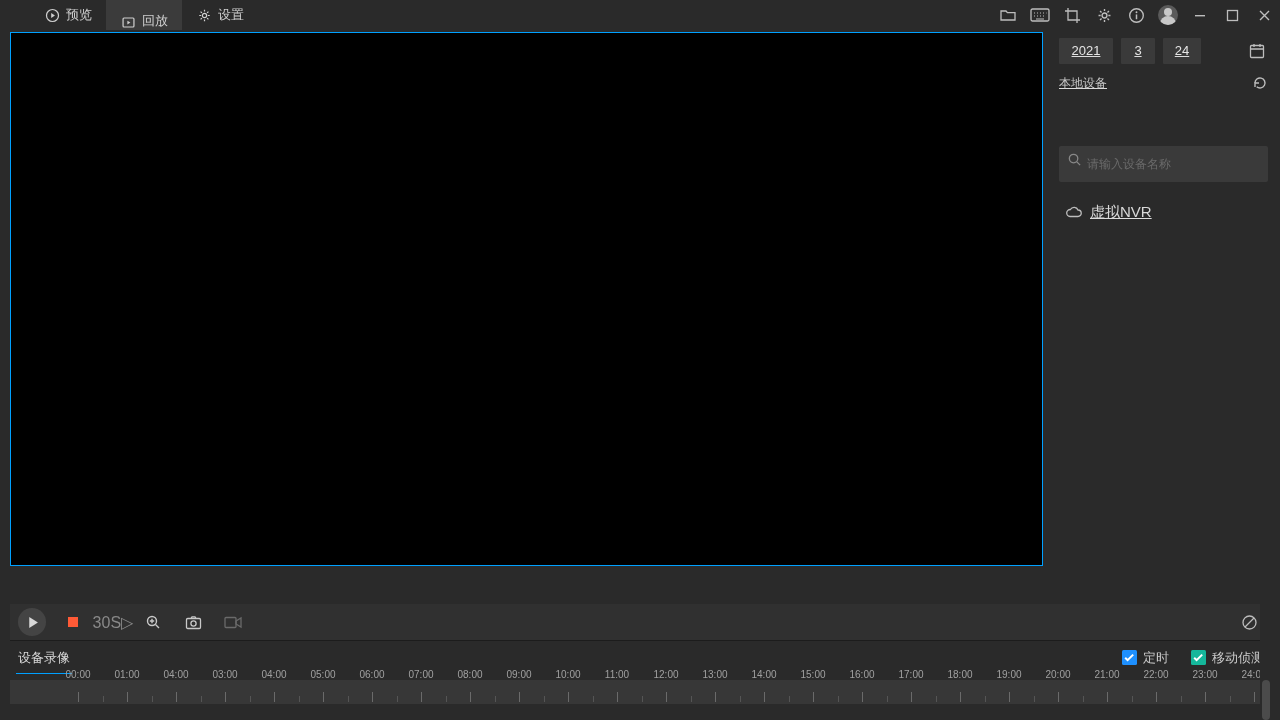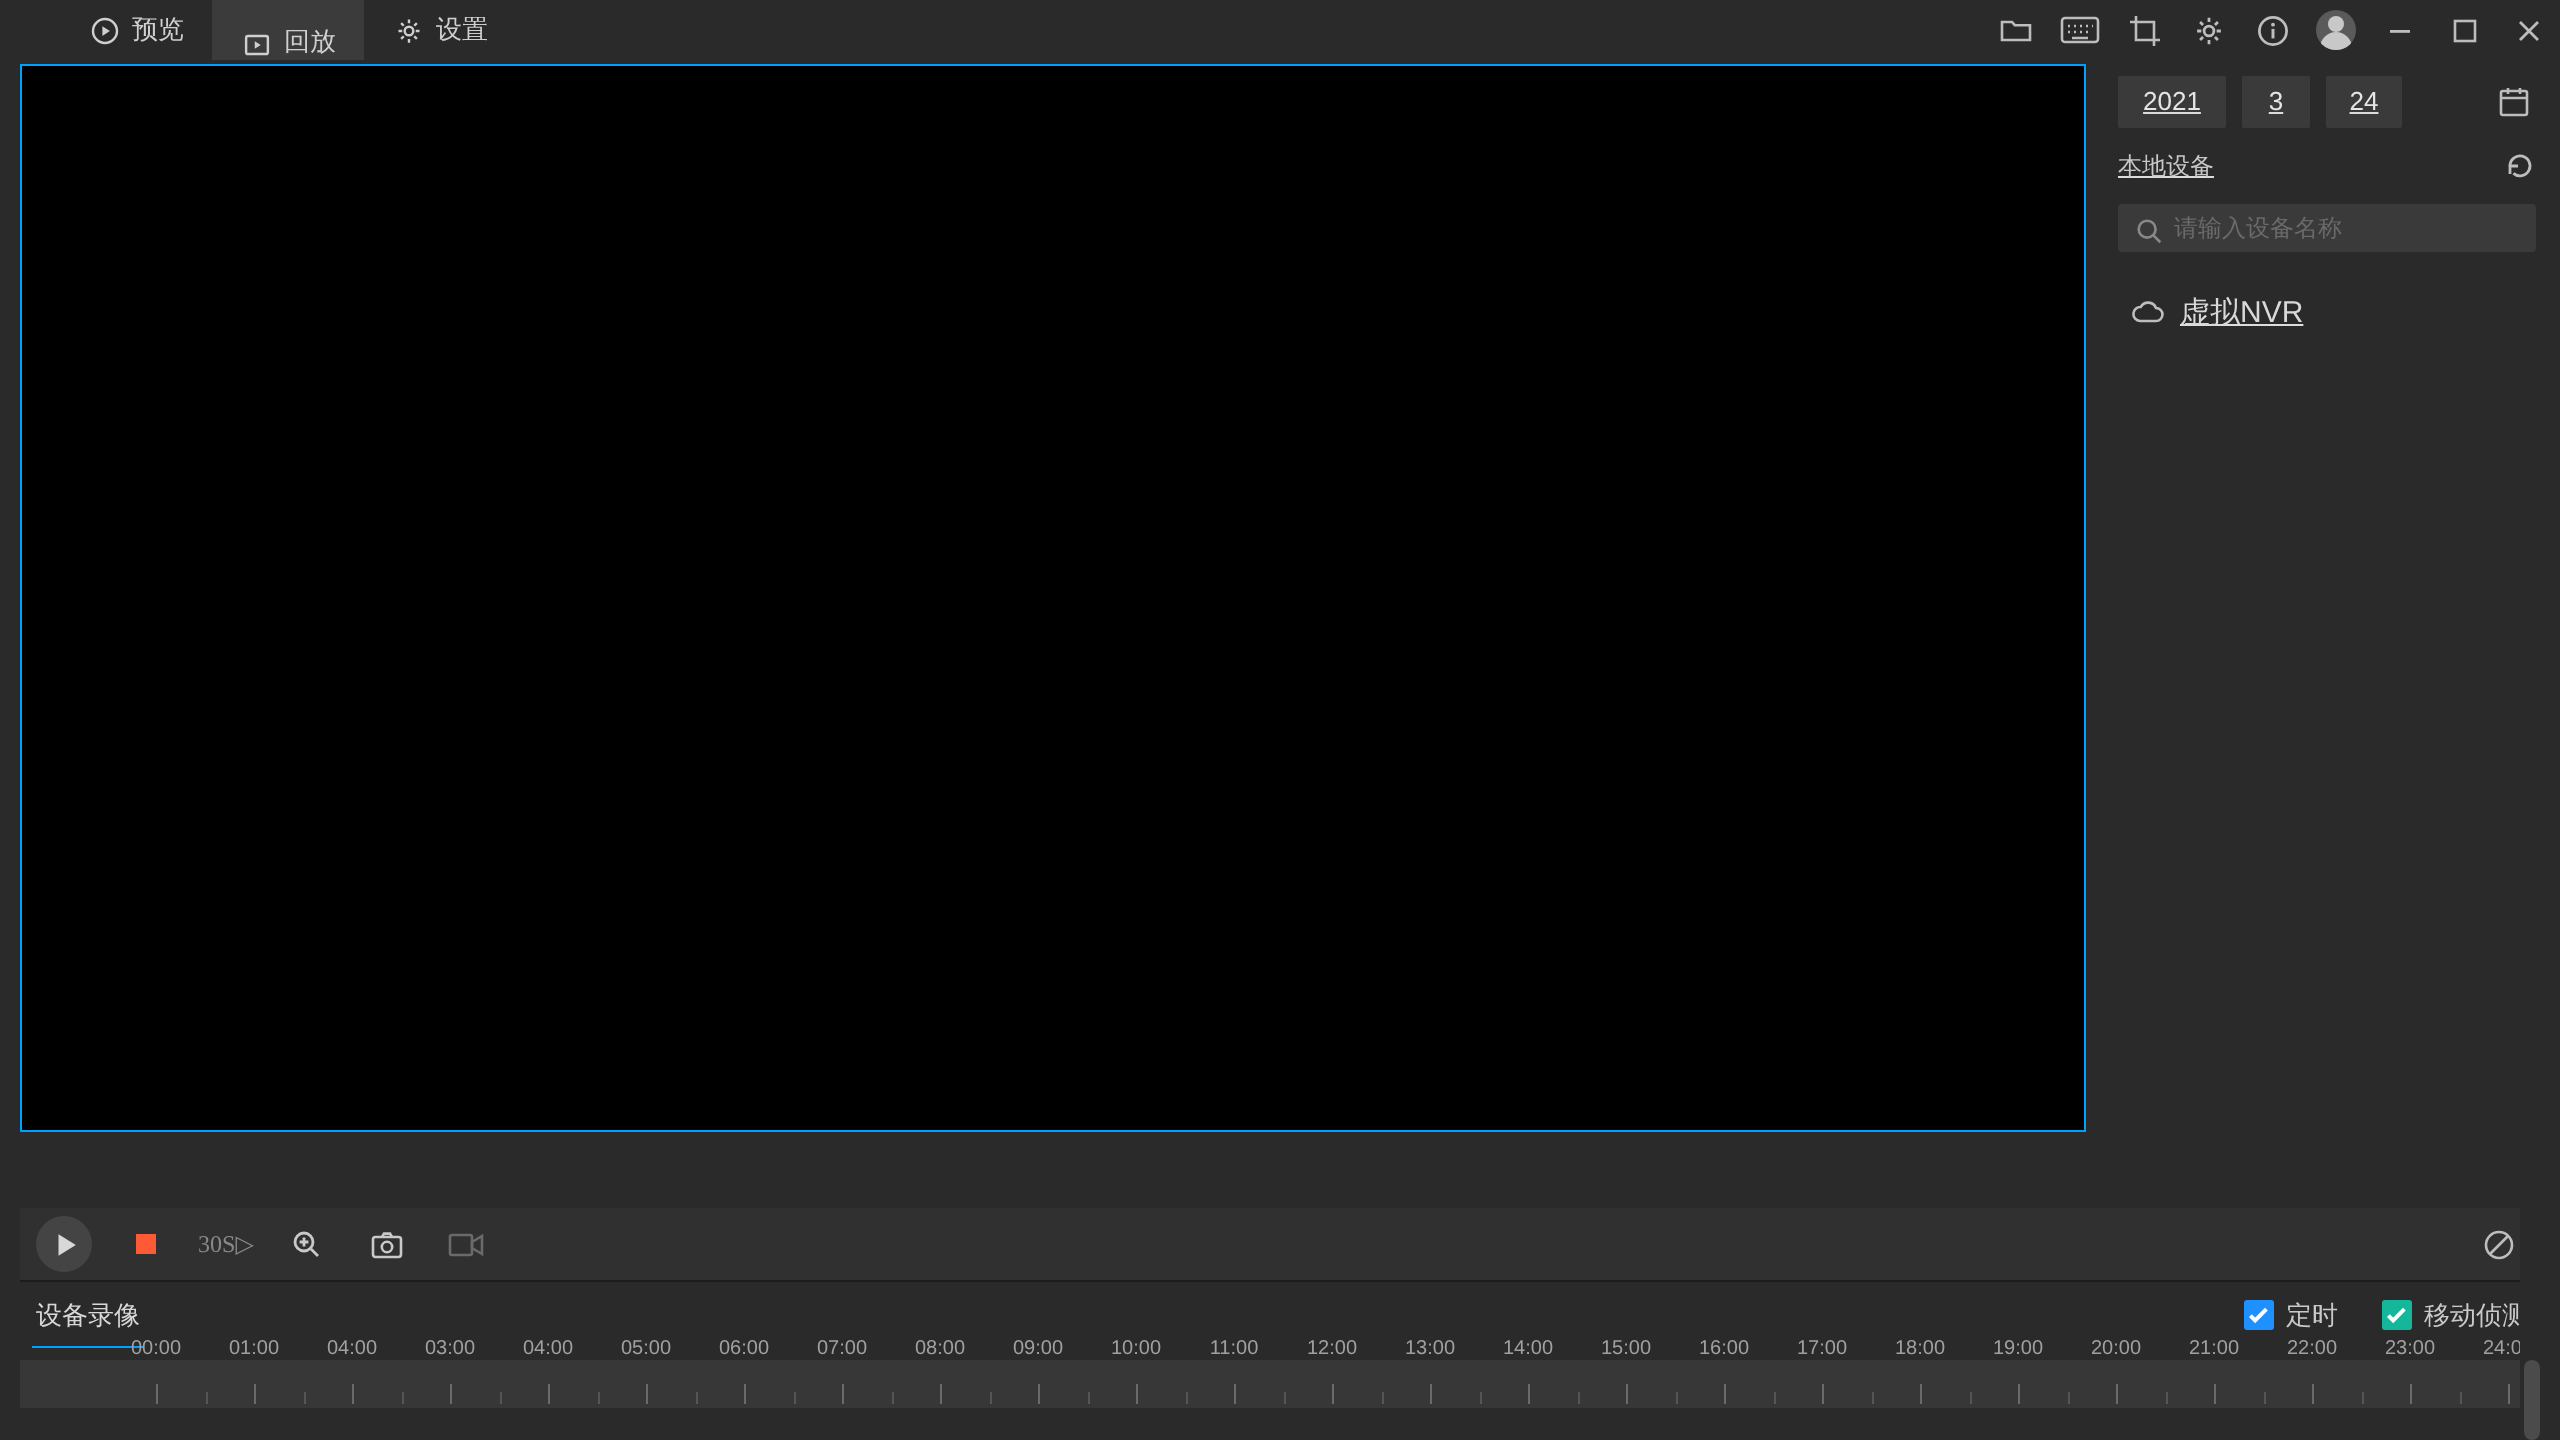--- a/index.html
+++ b/index.html
@@ -48,21 +48,21 @@
   }
   .chip-year { width: 54px; }
   .chip-month { width: 34px; }
   .chip-day { width: 38px; }
   .cal-btn { margin-left: auto; width: 22px; height: 22px; display: flex; align-items: center; justify-content: center; cursor: pointer; }
 
   .devhdr { display: flex; align-items: center; height: 22px; }
   .devhdr .label { color: #c8c8c8; font-size: 12px; }
   .devhdr .refresh { margin-left: auto; cursor: pointer; color: #bdbdbd; display:flex; }
 
-  .searchbox { position: relative; height: 24px; background: #3a3a3a; border-radius: 2px; }
+  .searchbox { position: relative; height: 36px; background: #3a3a3a; border-radius: 2px; margin-top: 44px; }
   .searchbox .sicon { position:absolute; left:8px; top:6px; color:#888; }
   .searchbox input {
     position:absolute; left:28px; right:8px; top:0; bottom:0;
     background: transparent; border: none; outline: none; color:#ddd; font-size:12px;
   }
   .searchbox input::placeholder { color:#6a6a6a; }
 
   .device-list { margin-top: 8px; }
   .device-item { display:flex; align-items:center; gap:8px; height:28px; padding-left:6px; cursor:pointer; }
   .device-item .cloud { color:#bdbdbd; display:flex; }
@@ -70,21 +70,21 @@
 
   
   .ctrlbar {
     position: absolute; left: 10px; right: 10px; bottom: 80px; height: 36px;
     background: #303030; display:flex; align-items:center; padding: 0 8px; gap:14px;
   }
   .ctrl { width: 26px; height:26px; display:flex; align-items:center; justify-content:center; color:#c9c9c9; cursor:pointer; }
   .ctrl.play { width:28px; height:28px; border-radius:50%; background:#444; }
   .ctrl.stop { color:#ff5a36; }
   .ctrl.disabled { color:#6a6a6a; cursor:default; }
-  .skiptxt { color:#888; font-size:12px;font-family:Liberation Serif, serif; }
+  .skiptxt { color:#888; font-size:16px; }
   .ctrl-right { margin-left:auto; display:flex; }
 
   
   .tlhdr {
     position:absolute; left:10px; right:10px; bottom:46px; height:34px;
     display:flex; align-items:center; padding: 0 6px;
     border-top:1px solid #1c1c1c;
   }
   .tlhdr .tname { color:#d8d8d8; font-size:13px; padding: 8px 2px 6px 2px; border-bottom:2px solid #00a0ff; }
   .tlfilters { margin-left:auto; display:flex; gap:22px; align-items:center; }

